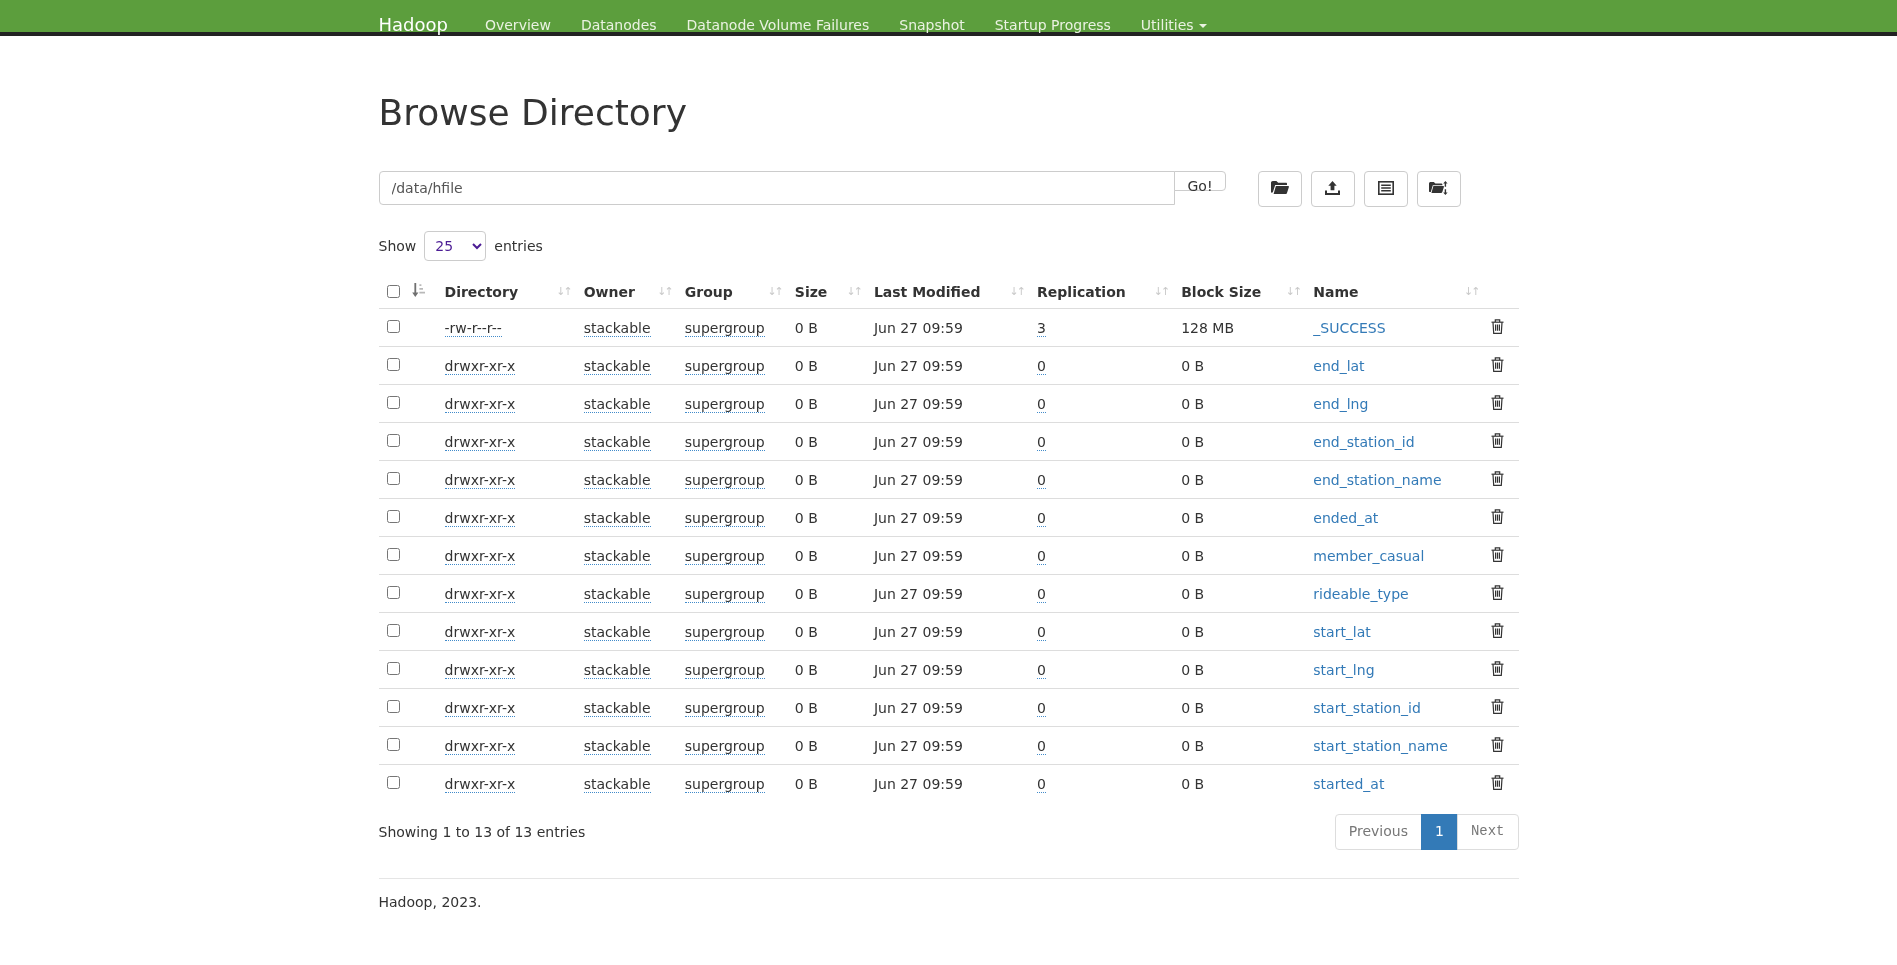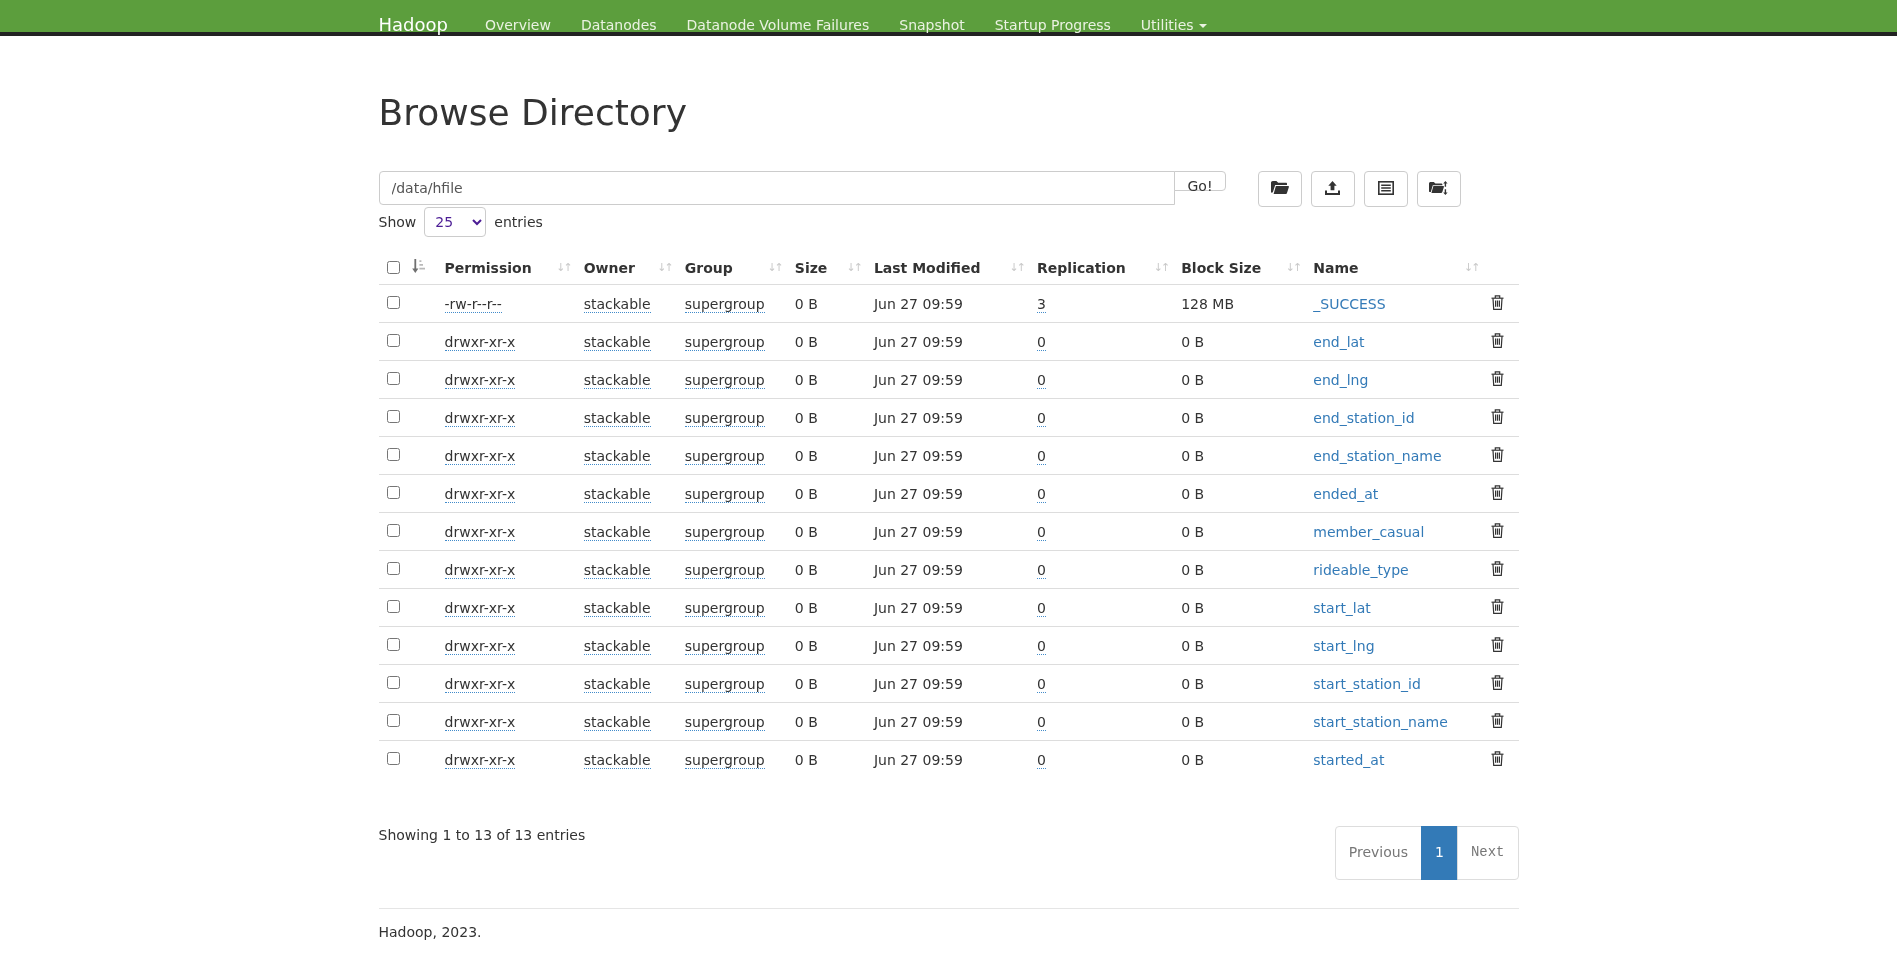--- a/index.html
+++ b/index.html
@@ -50,21 +50,21 @@
     background: #fff; border: 1px solid #ccc; border-radius: 0 4px 4px 0; cursor: pointer;
     font-family: inherit;
   }
   .icon-toolbar { display: flex; gap: 9px; margin-left: 32px; }
   .icon-btn {
     width: 44px; height: 36px; background: #fff; border: 1px solid #ccc; border-radius: 4px;
     display: flex; align-items: center; justify-content: center; cursor: pointer; padding: 0;
   }
 
   
-  .controls-row { display: flex; justify-content: space-between; align-items: center; }
+  .controls-row { display: flex; justify-content: space-between; align-items: center; margin-top: 24px; }
   .show-group, .search-group { display: flex; align-items: center; gap: 8px; }
   .page-size-select {
     height: 30px; min-width: 62px; border: 1px solid #ccc; border-radius: 4px;
     color: #4c1d95; font-size: 14px; padding: 2px 6px; font-family: inherit; background: #fff;
   }
   .search-input {
     width: 190px; height: 30px; border: 1px solid #ccc; border-radius: 4px;
     padding: 4px 8px; font-size: 14px; font-family: inherit; outline: none;
   }
 
@@ -90,23 +90,23 @@
   .name-link { color: #337ab7; text-decoration: none; cursor: pointer; }
   .trash-btn { cursor: pointer; display: inline-block; }
   .c-trash { text-align: left; padding-left: 6px; }
   input[type="checkbox"] { width: 13px; height: 13px; margin: 0; cursor: pointer; }
 
   
   .table-footer { display: flex; justify-content: space-between; align-items: center; margin-top: 12px; }
   .summary-text { font-size: 14px; color: #333; }
   .pager { display: flex; }
   .pager a {
-    display: inline-block; padding: 16px 13px; font-size: 14px; line-height: 1.42;
+    display: inline-block; padding: 7px 13px; font-size: 14px; line-height: 1.42;
     border: 1px solid #ddd; margin-left: -1px; background: #fff; color: #777;
-    text-decoration: none; cursor: pointer; margin-top: 36px;
+    text-decoration: none; cursor: pointer;
   }
   .pager a.prev { border-radius: 4px 0 0 4px; margin-left: 0; }
   .pager a.next { border-radius: 0 4px 4px 0; font-family: Liberation Mono, monospace; }
   .pager a.active { background: #337ab7; border-color: #337ab7; color: #fff; }
 
   hr.footer-rule { border: 0; border-top: 1px solid #e5e5e5; margin: 28px 0 0; }
   .site-footer p { margin: 15px 0 30px; font-size: 14px; color: #333; }
 </style>
 </head>
 <body>
@@ -201,21 +201,21 @@
           <span class="th-inner">
             <input type="checkbox" style="">
             <span>
               <svg width="13" height="14" viewBox="0 0 13 14">
                 <path fill="#707070" d="M2.4 0h1.8v9.4h2.2L3.3 14 .2 9.4h2.2z"></path>
                 <path fill="#b9b9b9" d="M7.4 1.2h2v1.8h-2zM7.4 5h3.6v1.8H7.4zM7.4 8.8H13v1.8H7.4z"></path>
               </svg>
             </span>
           </span>
         </th>
-        <th><span>Permission</span><span class="sort-both">↓↑</span></th>
+        <th><span>Directory</span><span class="sort-both">↓↑</span></th>
           <th><span>Owner</span><span class="sort-both">↓↑</span></th>
           <th><span>Group</span><span class="sort-both">↓↑</span></th>
           <th><span>Size</span><span class="sort-both">↓↑</span></th>
           <th><span>Last Modified</span><span class="sort-both">↓↑</span></th>
           <th><span>Replication</span><span class="sort-both">↓↑</span></th>
           <th><span>Block Size</span><span class="sort-both">↓↑</span></th>
           <th><span>Name</span><span class="sort-both">↓↑</span></th>
           <th id="actions-th"></th>
       </tr>
     </thead>

